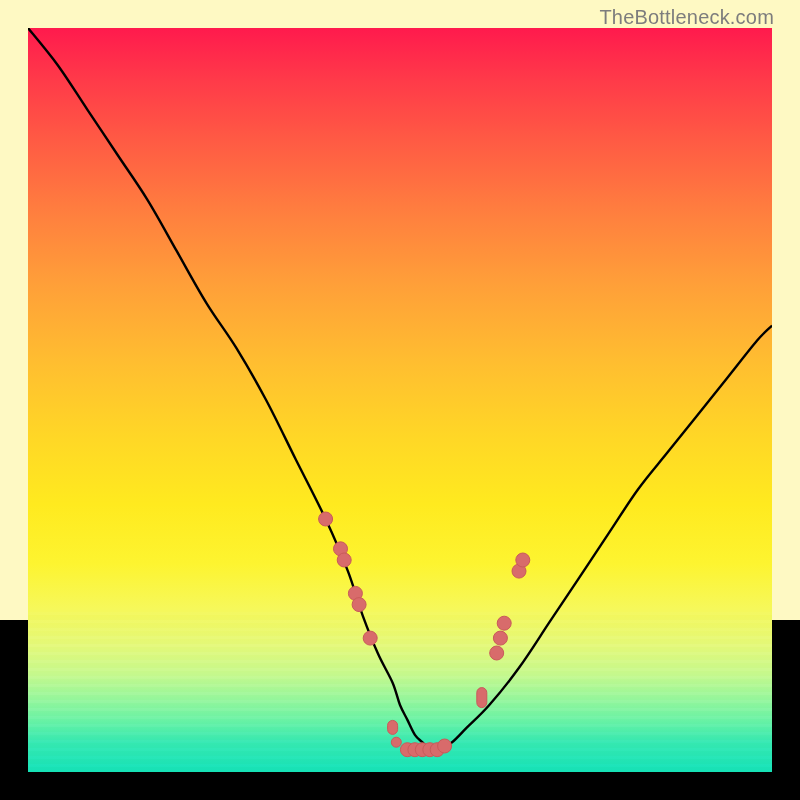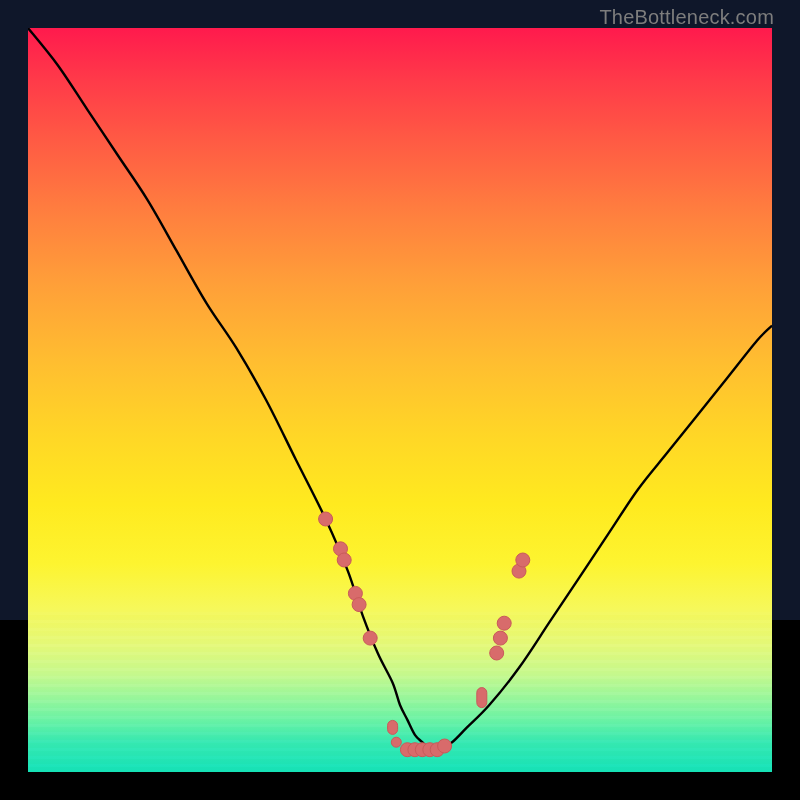--- a/index.html
+++ b/index.html
@@ -10,21 +10,21 @@
     overflow: hidden;
     background: #000;
     font-family: Arial, Helvetica, sans-serif;
   }
   .frame {
     position: absolute;
     top: 0;
     left: 0;
     width: 800px;
     height: 620px;
-    background: #0f172a;
+    background: #fef9c3;
   }
   .panel {
     position: absolute;
     top: 28px;
     left: 28px;
     width: 744px;
     height: 744px;
     background: linear-gradient(to bottom,
       #ff1a4d 0%,
       #ff3a49 7%,

